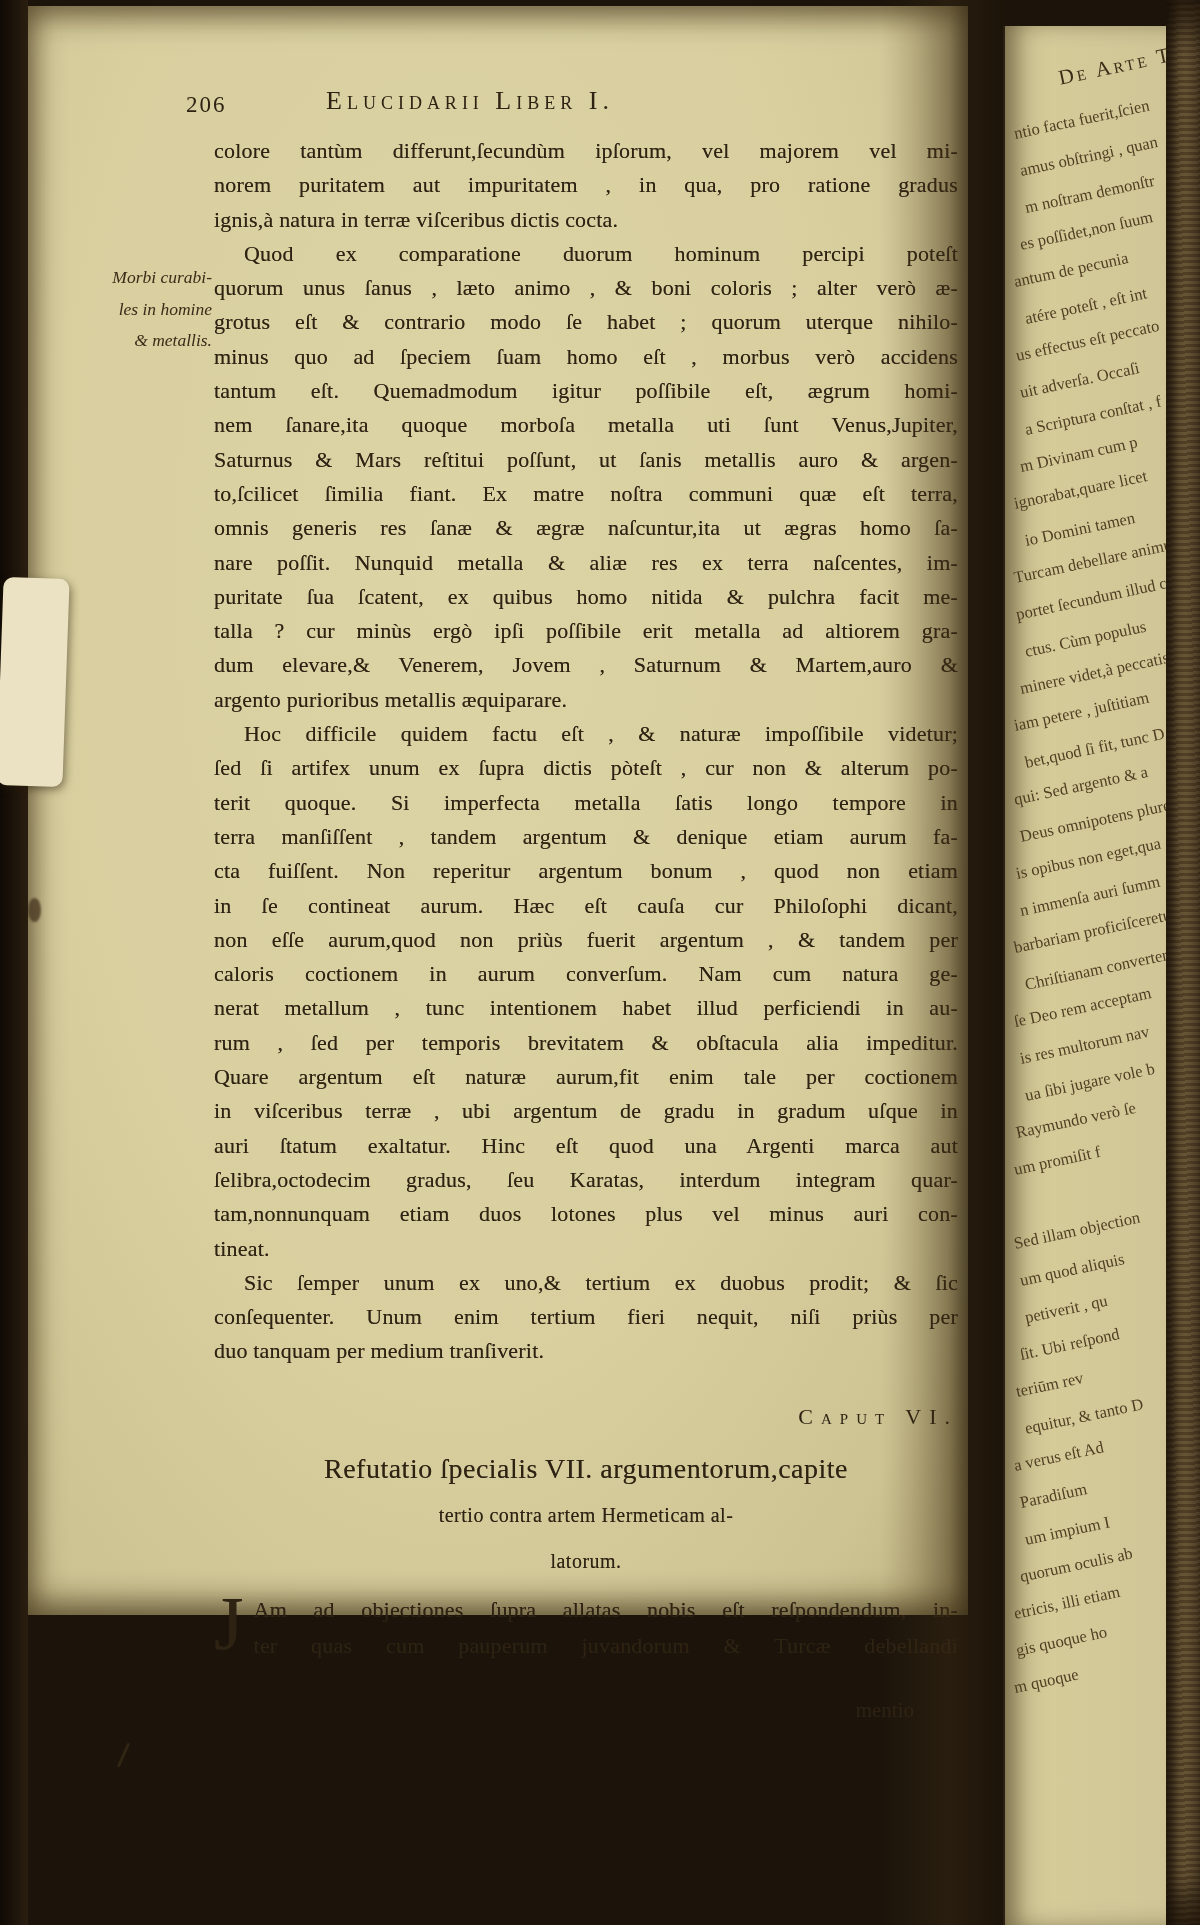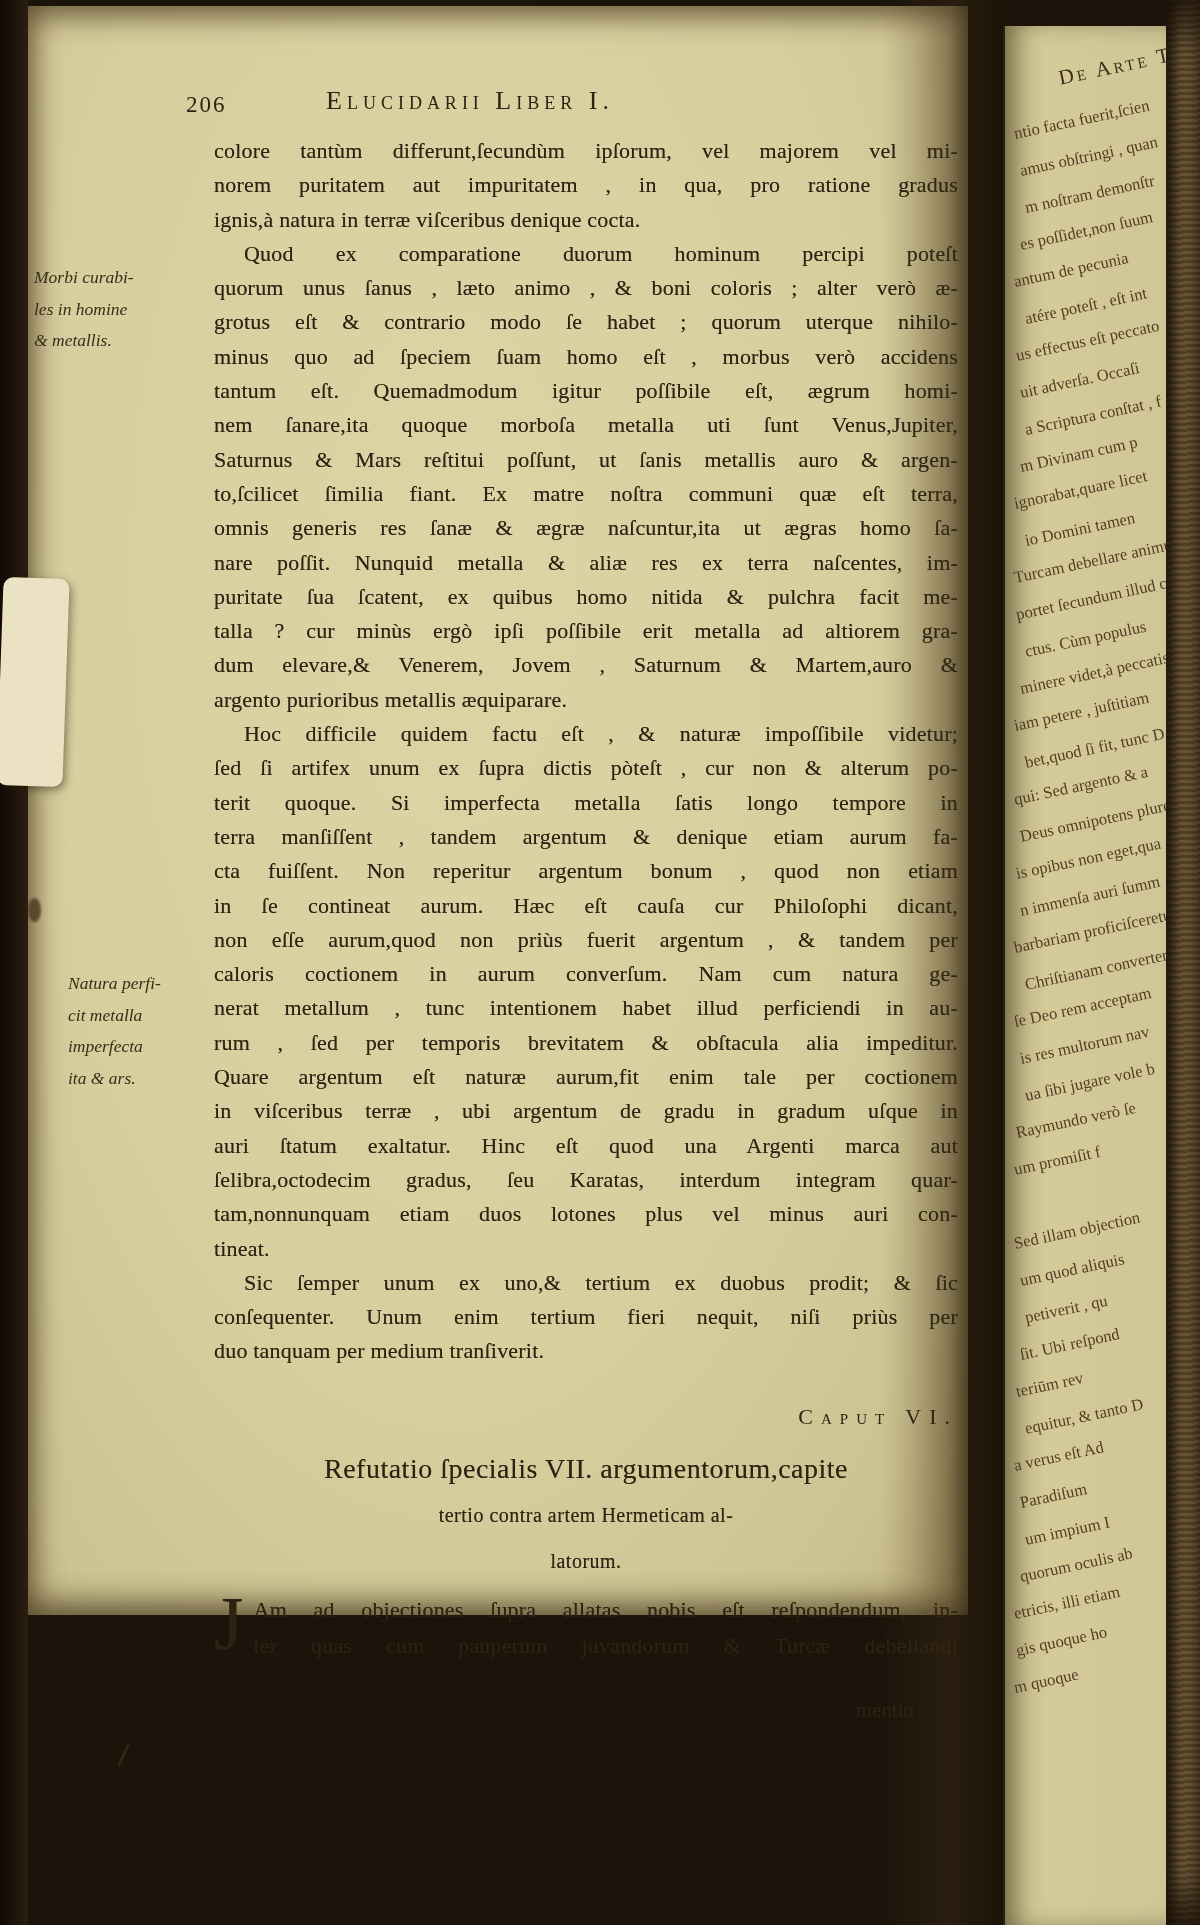--- a/index.html
+++ b/index.html
@@ -15,21 +15,21 @@
     position:absolute;left:26px;top:6px;width:942px;height:1609px;
     background:radial-gradient(ellipse at 45% 35%, #ddd4a6 0%, var(--paper) 55%, #cdc392 85%, var(--paper_edge) 100%);
     box-shadow:inset 14px 0 26px rgba(60,44,18,.35), inset -30px 0 40px rgba(50,36,14,.38),
                inset 0 14px 22px rgba(60,44,18,.30), inset 0 -16px 24px rgba(50,36,14,.35);
     color:var(--ink);
   }
   .pagenum{position:absolute;left:160px;top:86px;font-size:23px;letter-spacing:2px;}
   .runtitle{position:absolute;left:300px;top:80px;width:560px;text-align:left;
     font-variant:small-caps;font-size:26px;letter-spacing:5px;}
   .margin-note{position:absolute;font-style:italic;font-size:17.5px;line-height:31.5px;color:var(--margin_ink);}
-  .note-1{top:256px;left:8px;width:170px;}
+  .note-1{top:256px;left:16px;width:170px;text-align:right;}
   .note-2{top:962px;left:42px;width:160px;}
   .note-3{top:1590px;left:18px;width:170px;}
   .body-block{position:absolute;left:188px;top:128px;width:744px;font-size:22px;}
   .bline{line-height:34.3px;text-align:justify;text-align-last:justify;letter-spacing:.2px;
     text-shadow:0 0 .5px rgba(46,34,19,.55);white-space:normal;}
   .bline.indent{padding-left:30px;}
   .bline.short{text-align-last:left;}
   .caput{position:absolute;left:188px;top:1398px;width:744px;text-align:right;
     font-variant:small-caps;font-size:22px;letter-spacing:8px;}
   .chap-title{position:absolute;left:120px;top:1440px;width:880px;text-align:center;}
@@ -76,31 +76,25 @@
 
   <div class="page-left">
     <span class="pagenum">206</span>
     <span class="runtitle">Elucidarii Liber I.</span>
 
     <div class="margin-note note-1">
         <div class="mline">Morbi curabi-</div>
         <div class="mline">les in homine</div>
         <div class="mline">&amp; metallis.</div>
       </div>
-    <div class="margin-note note-2">
-        <div class="mline">Natura perfi-</div>
-        <div class="mline">cit metalla</div>
-        <div class="mline">imperfecta</div>
-        <div class="mline">ita &amp; ars.</div>
-      </div>
 
     <div class="body-block">
         <div class="bline">colore tantùm differunt,ſecundùm ipſorum, vel majorem vel mi-</div>
         <div class="bline">norem puritatem aut impuritatem , in qua, pro ratione gradus</div>
-        <div class="bline short">ignis,à natura in terræ viſceribus denique cocta.</div>
+        <div class="bline short">ignis,à natura in terræ viſceribus dictis cocta.</div>
         <div class="bline indent">Quod ex comparatione duorum hominum percipi poteſt</div>
         <div class="bline">quorum unus ſanus , læto animo , &amp; boni coloris ; alter verò æ-</div>
         <div class="bline">grotus eſt &amp; contrario modo ſe habet ; quorum uterque nihilo-</div>
         <div class="bline">minus quo ad ſpeciem ſuam homo eſt , morbus verò accidens</div>
         <div class="bline">tantum eſt.   Quemadmodum igitur poſſibile eſt, ægrum homi-</div>
         <div class="bline">nem ſanare,ita quoque morboſa metalla uti ſunt Venus,Jupiter,</div>
         <div class="bline">Saturnus &amp; Mars reſtitui poſſunt, ut ſanis metallis auro &amp; argen-</div>
         <div class="bline">to,ſcilicet ſimilia fiant.  Ex matre noſtra communi quæ eſt terra,</div>
         <div class="bline">omnis generis res ſanæ &amp; ægræ naſcuntur,ita ut ægras homo ſa-</div>
         <div class="bline">nare poſſit.   Nunquid metalla &amp; aliæ res ex terra naſcentes, im-</div>

